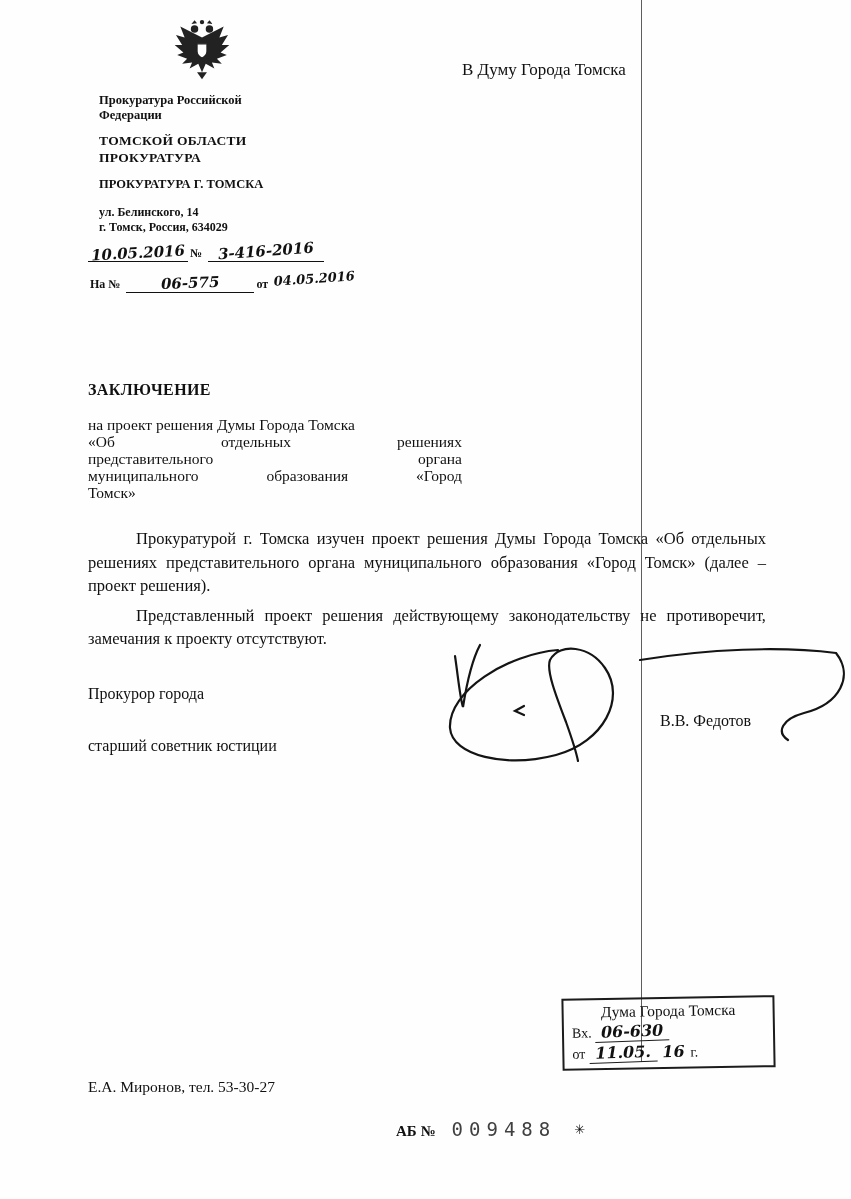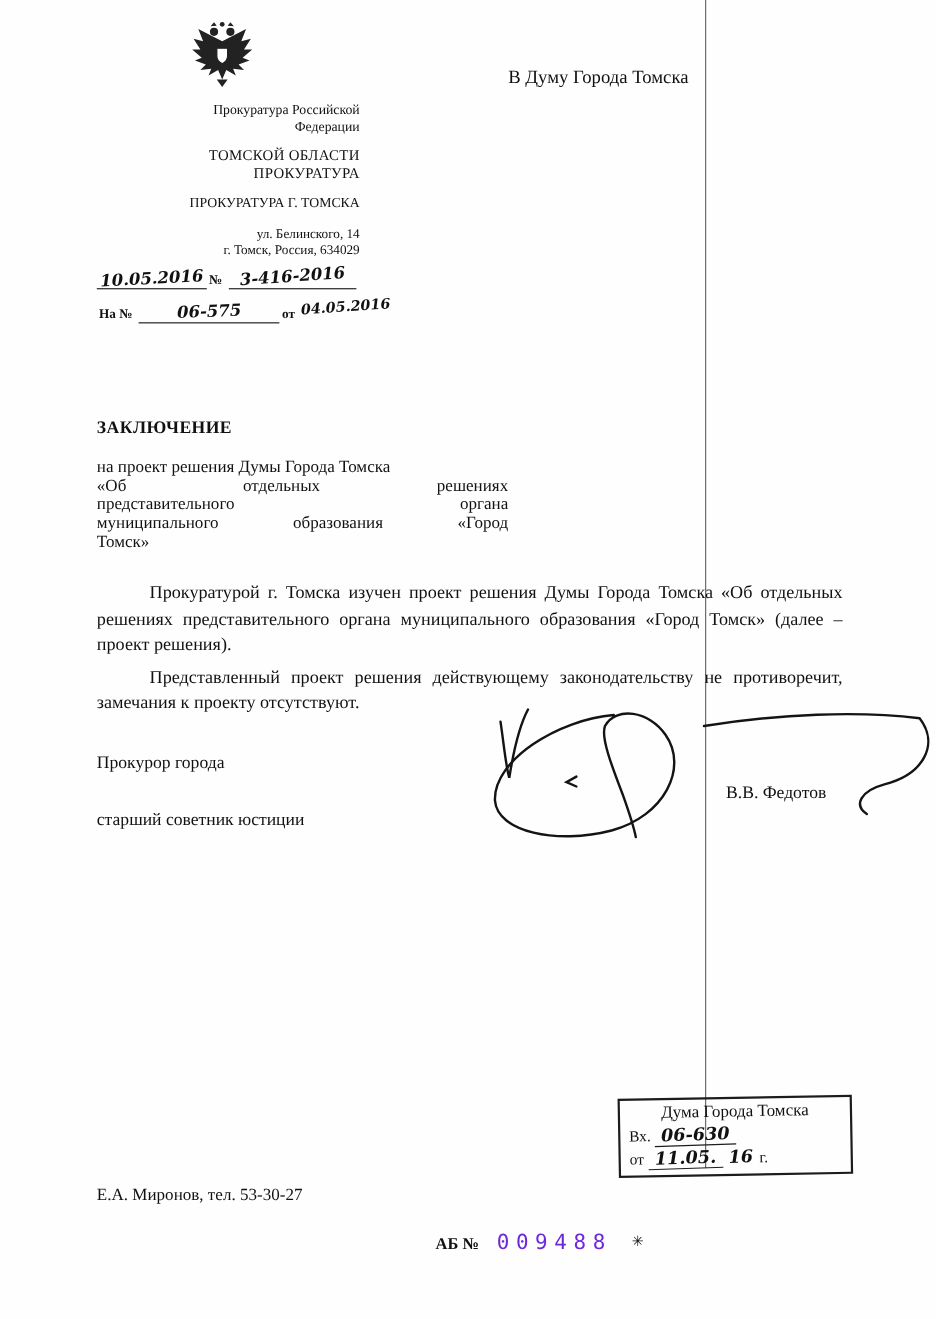--- a/index.html
+++ b/index.html
@@ -5,21 +5,21 @@
   html,body{margin:0;padding:0;background:#ffffff;}
   .page{
     position:relative;width:851px;height:1199px;background:#fefefe;
     font-family:"Liberation Serif", serif;color:#111;overflow:hidden;
   }
   
   .fold-line{position:absolute;left:641px;top:0;width:1px;height:1062px;background:rgba(40,40,40,.75);z-index:1;}
 
   
   .emblem{position:absolute;left:171px;top:8px;width:62px;height:84px;}
-  .lh{position:absolute;left:83px;width:244px;text-align:right;font-weight:normal;}
+  .lh{position:absolute;left:99px;width:244px;text-align:left;font-weight:bold;}
   .lh-fed{top:93px;font-size:12.5px;line-height:15px;}
   .lh-obl{top:132px;font-size:13.5px;line-height:17px;letter-spacing:.3px;}
   .lh-city{top:177px;font-size:12.5px;}
   .lh-addr{top:205px;font-size:12px;line-height:15px;}
 
   .hand{font-family:"DejaVu Serif", serif;font-style:italic;font-weight:bold;display:inline-block;}
   .date-row,.ref-row{position:absolute;left:88px;display:flex;align-items:flex-end;z-index:2;}
   .date-row{top:243px;}
   .ref-row{top:274px;}
   .uline{display:inline-block;border-bottom:1.5px solid #111;text-align:center;}
@@ -57,21 +57,21 @@
   .stamp-line1{font-size:15.5px;text-align:center;}
   .stamp-line2,.stamp-line3{margin-top:1px;}
   .stamp-hand{font-size:16px;border-bottom:1.5px solid #1c1c1c;padding:0 6px;transform:rotate(-1deg);}
   .stamp-hand.noline{border-bottom:none;padding:0 2px;}
   .stamp-lbl{font-size:14px;}
 
   
   .executor{position:absolute;left:88px;top:1078px;font-size:15.5px;}
   .form-row{position:absolute;left:396px;top:1118px;display:flex;align-items:baseline;z-index:2;}
   .form-lbl{font-weight:bold;font-size:15px;}
-  .form-num{font-family:"DejaVu Sans Mono", monospace;font-size:19px;letter-spacing:6px;margin-left:16px;color:#6d28d9;}
+  .form-num{font-family:"DejaVu Sans Mono", monospace;font-size:19px;letter-spacing:6px;margin-left:16px;color:#404040;}
   .form-mark{font-size:13px;margin-left:18px;transform:translateY(-2px);}
 </style>
 </head>
 <body>
 
 <div class="page">
 
   <div class="fold-line"></div>
 
   <div class="emblem">

